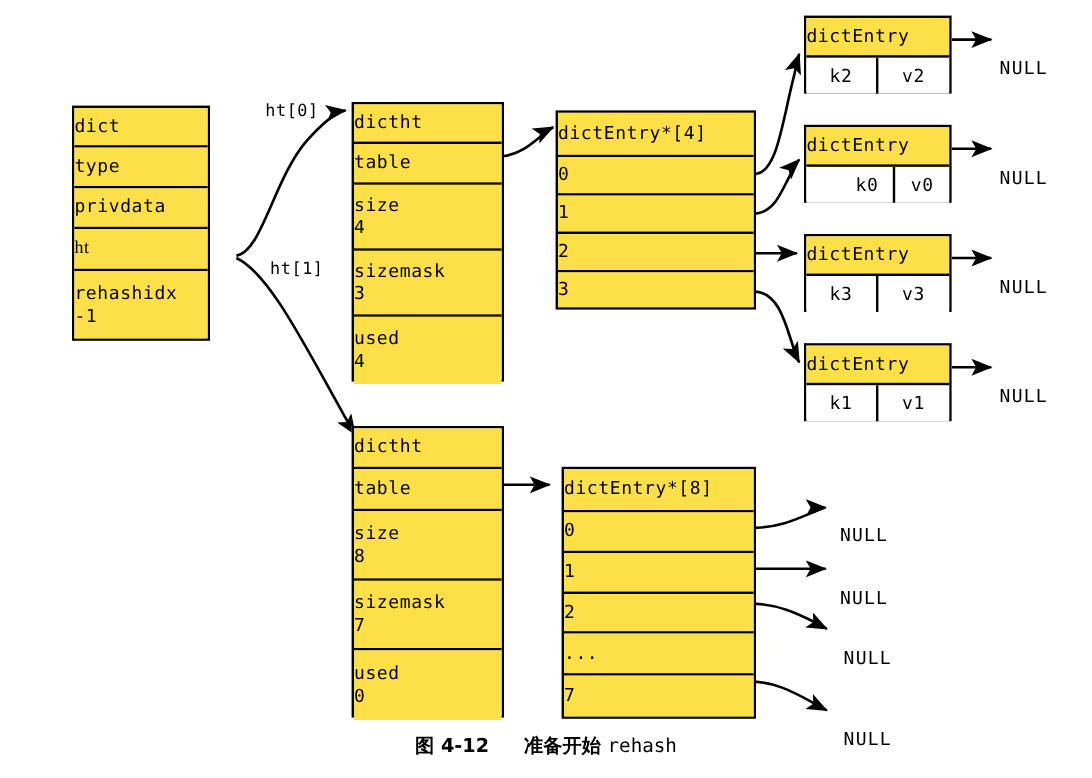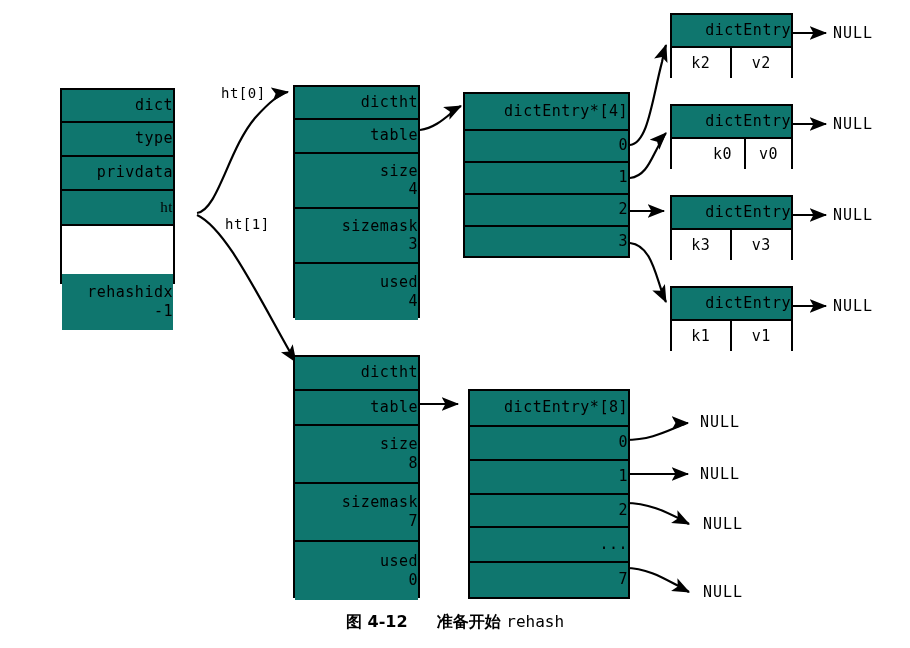--- a/index.html
+++ b/index.html
@@ -28,27 +28,27 @@
     border: 2px solid #000;
     box-sizing: border-box;
     background: #fff;
   }
   .cell {
     position: relative;
     box-sizing: border-box;
     border-bottom: 2px solid #000;
     display: flex;
     flex-direction: column;
-    align-items: flex-end;
+    align-items: flex-start;
     justify-content: center;
     font-size: 15px;
     line-height: 1.15;
     letter-spacing: 0.5px;
     color: #000;
-    background: #0f766e;
+    background: #fde047;
   }
   .cell:last-child { border-bottom: none; }
   .cell .v { margin-top: 1px; }
   .kvrow {
     display: flex;
     flex-direction: row;
     box-sizing: border-box;
     background: #fff;
   }
   .kvrow > div {
@@ -68,20 +68,21 @@
     letter-spacing: 0.5px;
     color: #000;
     white-space: nowrap;
   }
   .nulltext {
     position: absolute;
     font-size: 15px;
     letter-spacing: 1px;
     color: #000;
     white-space: nowrap;
+    margin-top: 24px;
   }
   #caption {
     position: absolute;
     left: 0;
     top: 612px;
     width: 910px;
     text-align: center;
     font-size: 16px;
     font-weight: bold;
     color: #000;
@@ -137,21 +138,21 @@
     </div>
     <div class="cell" style="height:34px;">
       <span>type</span>
     </div>
     <div class="cell" style="height:34px;">
       <span>privdata</span>
     </div>
     <div class="cell" style="height:35px;font-family:Liberation Serif, serif;">
       <span>ht</span>
     </div>
-    <div class="cell" style="height:56px;margin-top:48px;">
+    <div class="cell" style="height:56px;">
       <span>rehashidx</span>
       <span class="v">-1</span>
     </div>
   </div>
 
   <div class="label" style="left:221px; top:85px;">ht[0]</div>
   <div class="label" style="left:225px; top:216px;">ht[1]</div>
 
   <div class="box" id="ht0-box" style="left:293px; top:85px; width:127px; height:233px;">
     <div class="cell" style="height:33px;">

